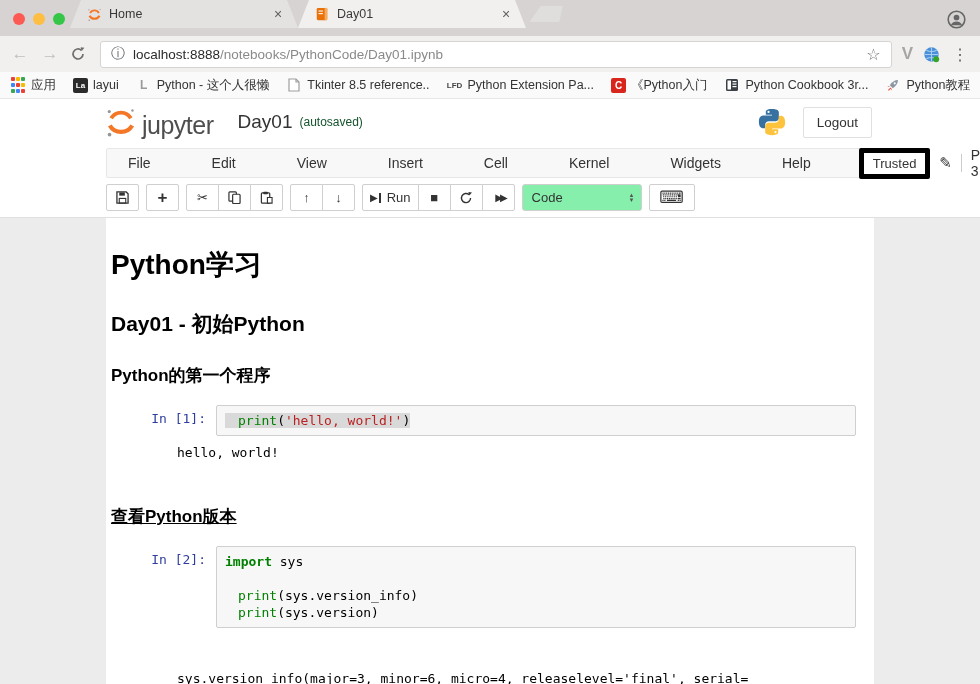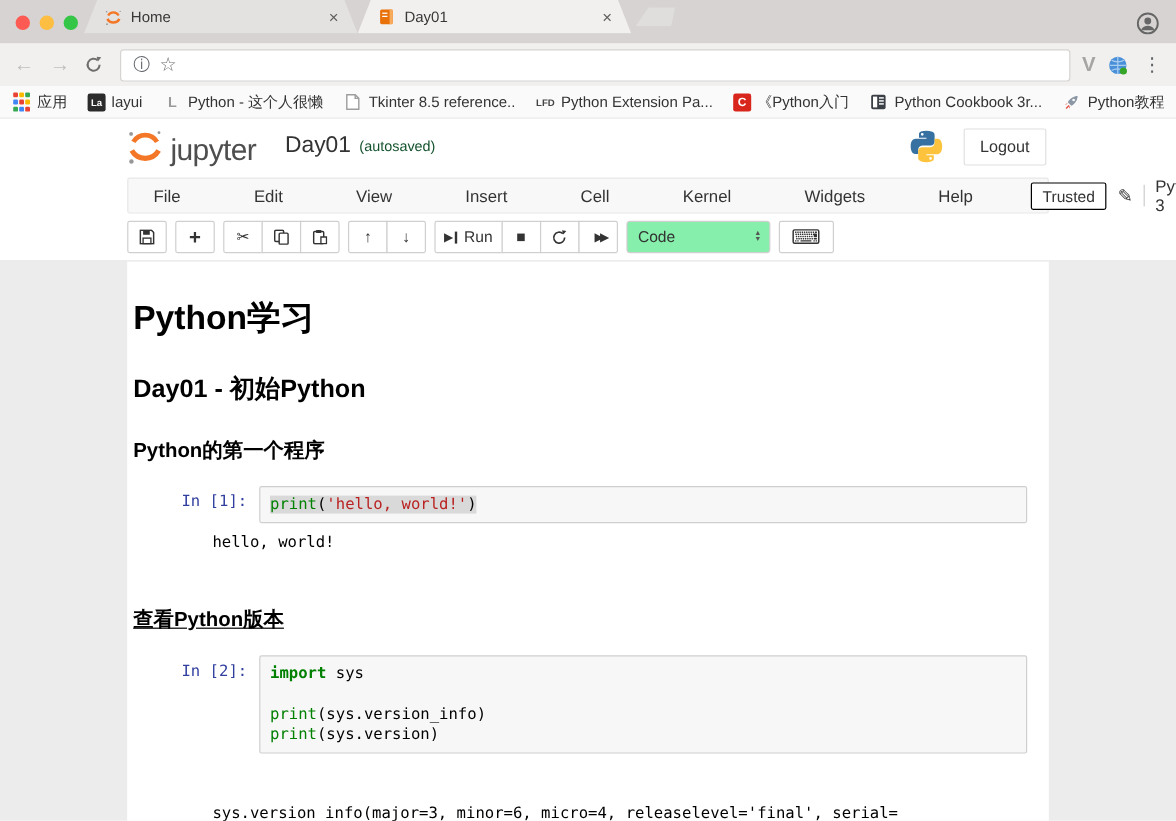--- a/index.html
+++ b/index.html
@@ -58,21 +58,21 @@
   .autosave { font-size:12px; color:#14532d; margin-left:7px; }
   .spacer { flex:1; }
   .logout-btn { border:1px solid #e0e0e0; background:#fff; border-radius:2px; padding:7px 13px;
                 font-size:13.5px; color:#333; margin-left:16px; }
   
   .menurow { background:#fff; padding:3px 0 2px; }
   .menubox { width:768px; margin:0 auto; height:30px; background:#f8f8f8; border:1px solid #e7e7e7;
              border-radius:2px; display:flex; align-items:center; padding:0 8px;gap:35px; }
   .menu-item { font-size:14px; color:#333; padding:0 13px; }
   .mb-right { margin-left:auto; display:flex; align-items:center; gap:9px; }
-  .trusted-btn { background:#fff; border:1px solid #000000; border-radius:2px; font-size:13px; color:#333; padding:3px 9px; }
+  .trusted-btn { background:#fff; border:5px solid #000000; border-radius:2px; font-size:13px; color:#333; padding:3px 9px; }
   .pencil-ico { font-size:15px; color:#333; }
   .vsep { width:1px; height:18px; background:#ccc; }
   .kernel-name { font-size:14px; color:#333; }
   .kernel-ind { width:13px; height:13px; border:2px solid #444; border-radius:50%; }
   
   .toolrow { background:#fff; padding:4px 0 6px; border-bottom:1px solid #e0e0e0; }
   .toolbox { width:768px; margin:0 auto; display:flex; align-items:center; }
   .tgroup { display:flex; margin-right:7px; }
   .tbtn { height:27px; min-width:33px; background:#fff; border:1px solid #cfcfcf; border-radius:2px;
           display:inline-flex; align-items:center; justify-content:center; font-size:13px; color:#333; padding:0 7px; }
@@ -96,21 +96,21 @@
   h1.md { font-size:28px; margin:14px 0 0; font-weight:bold; }
   h2.md { font-size:21px; margin:26px 0 0; font-weight:bold; }
   h3.md { font-size:17px; margin:26px 0 0; font-weight:bold; }
   .cellrow { display:flex; margin-top:18px; padding-right:18px; }
   .prompt { width:110px; flex:none; text-align:right; padding:6px 10px 0 0;
             font-family:"DejaVu Sans Mono", monospace; font-size:13px; color:#303f9f; white-space:pre; }
   .input-area { flex:1; background:#f7f7f7; border:1px solid #cfcfcf; border-radius:2px; padding:6px 8px;
             font-family:"DejaVu Sans Mono", monospace; font-size:13px; line-height:17px; color:#000; }
   .code-line { min-height:17px; white-space:pre; }
   .kw { color:#008000; font-weight:bold; }
-  .fn { color:#008000; }
+  .fn { color:#008000;padding-left:13px; }
   .str { color:#ba2121; }
   .selhl { background:#d9d9d9; }
   .output { margin-left:66px; padding:8px 5px 4px; font-family:"DejaVu Sans Mono", monospace;
             font-size:13px; line-height:17px; color:#000; white-space:pre; }
   svg { display:block; }
 </style>
 </head>
 <body>
 
 <div class="tabbar">
@@ -160,20 +160,21 @@
   <span class="navico">←</span>
   <span class="navico">→</span>
   <span class="navico enabled">
     <svg width="16" height="16" viewBox="0 0 16 16">
         <path d="M13 8a5 5 0 1 1-1.6-3.7" fill="none" stroke="#6f6e6d" stroke-width="1.7"></path>
         <polygon points="10.6,1.2 14.4,1.8 11.6,5.2" fill="#6f6e6d"></polygon>
       </svg>
   </span>
   <div class="omnibox">
     <span class="info-ico">ⓘ</span>
+    <span class="url-text"><span class="url-host">localhost:8888</span><span class="url-path">/notebooks/PythonCode/Day01.ipynb</span></span>
     <span class="star-ico">☆</span>
   </div>
   <span class="v-ico">V</span>
   <span>
     <svg width="17" height="17" viewBox="0 0 20 20">
       <circle cx="10" cy="10" r="8.5" fill="#4a90d9"></circle>
       <path d="M2 10h16 M10 1.5v17 M4 5c3 2 9 2 12 0 M4 15c3-2 9-2 12 0" stroke="#a8cdf0" stroke-width="1.2" fill="none"></path>
       <circle cx="15.5" cy="15.5" r="3.5" fill="#35a528"></circle>
     </svg>
   </span>

